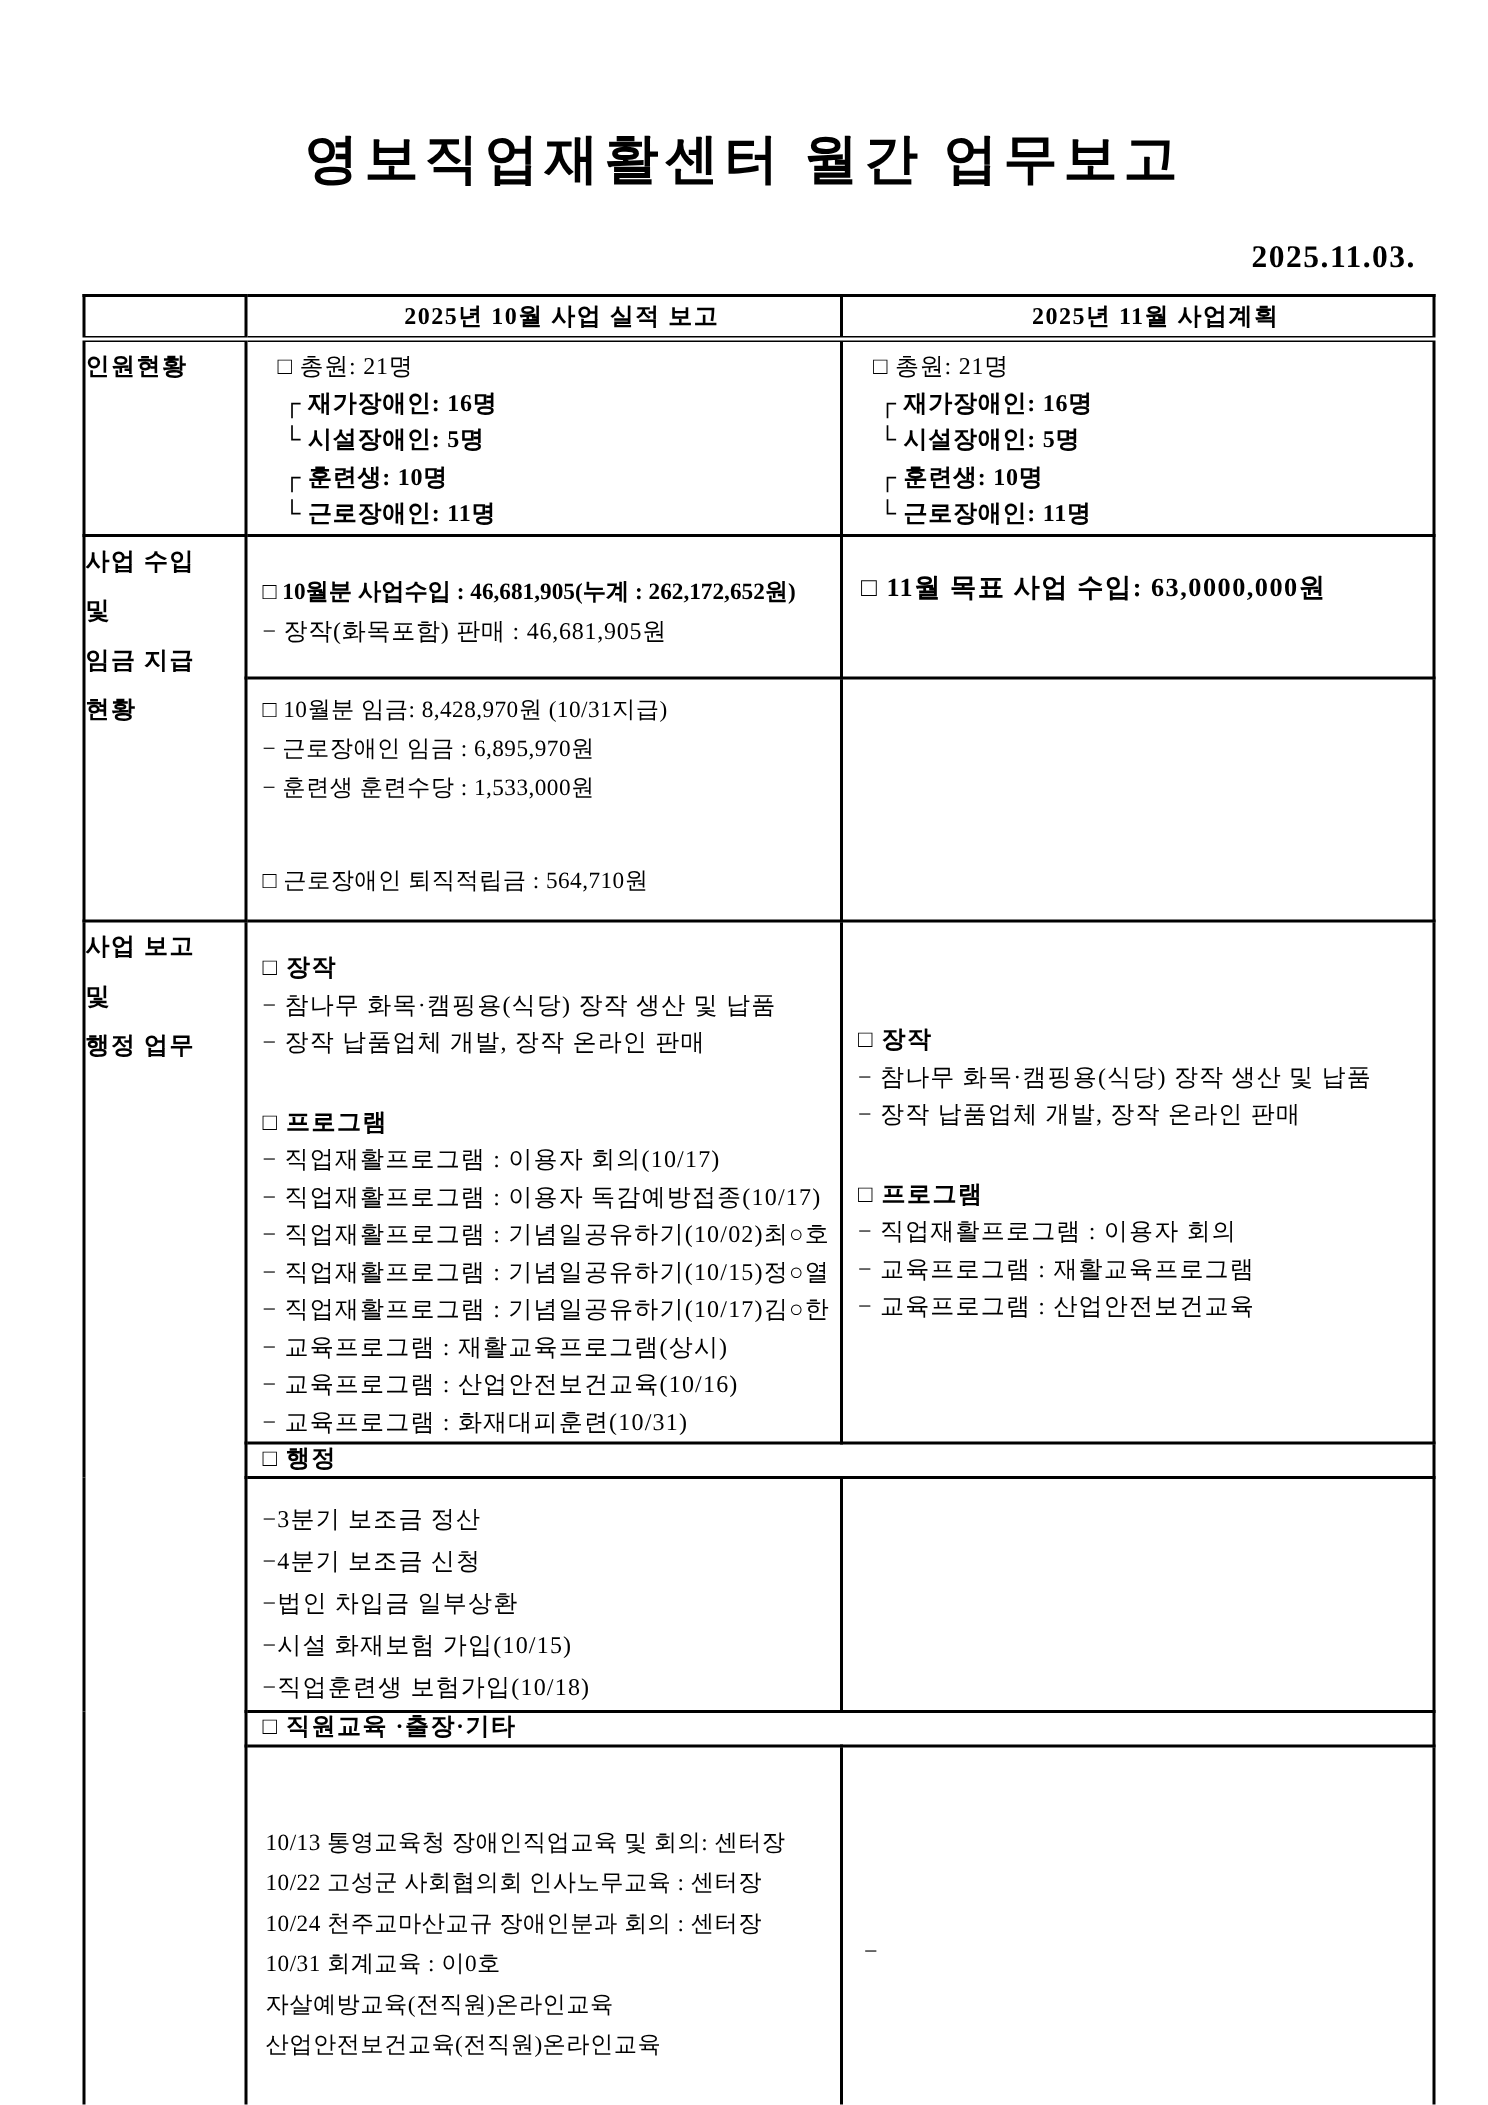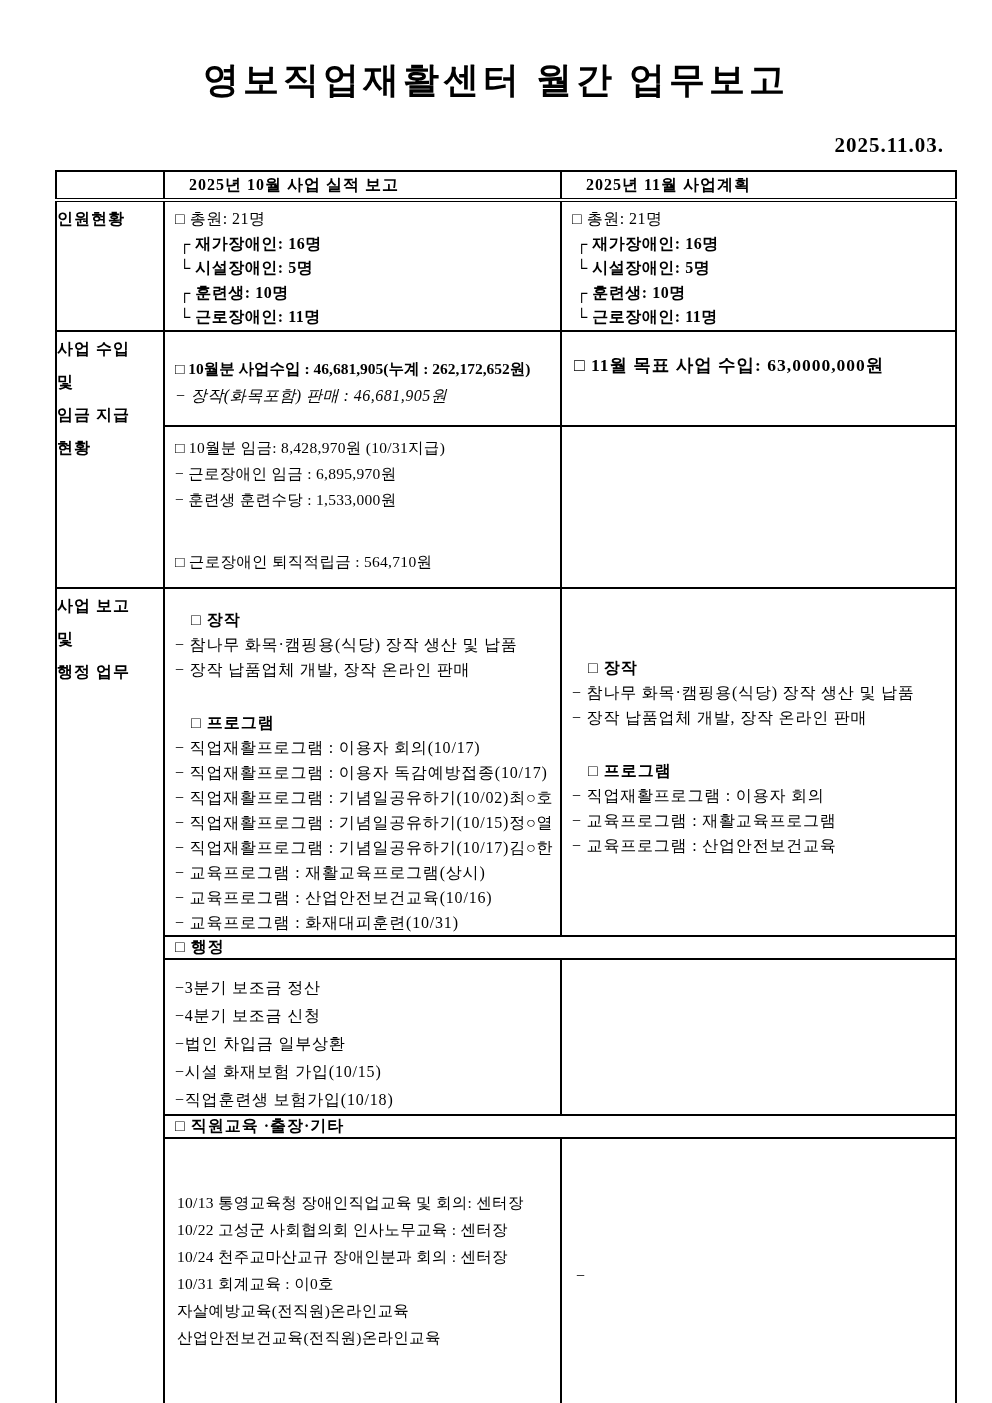--- a/index.html
+++ b/index.html
@@ -3,21 +3,21 @@
 <meta charset="utf-8">
 <style>
   * { margin:0; padding:0; box-sizing:border-box; }
   html,body { background:#ffffff; }
   body {
     width:992px; height:1403px;
     font-family:"Liberation Serif","DejaVu Serif",serif;
     color:#000; overflow:hidden; position:relative;
   }
   .title {
-    margin-top:56px;
+    margin-top:82px;
     text-align:center;
     font-size:36px; font-weight:bold;
     letter-spacing:4px;
   }
   .date {
     margin-top:28px; margin-bottom:12px;
     text-align:right; padding-right:48px;
     font-size:21px; font-weight:bold;
     letter-spacing:1px;
   }
@@ -27,52 +27,52 @@
     border-collapse:collapse;
     table-layout:fixed;
   }
   table.report td {
     border:2px solid #000;
     vertical-align:top;
     font-size:16px;
     overflow:hidden;
   }
   tr.hdr td { height:29px; border-bottom:4px double #000; vertical-align:middle; }
-  td.colhead { font-weight:bold; font-size:17px; letter-spacing:1px;padding-left:24px; }
+  td.colhead { text-align:center; font-weight:bold; font-size:17px; letter-spacing:1px;padding-left:24px; }
   td.rowlabel {
     text-align:left; vertical-align:middle;
     font-weight:bold; font-size:17.5px; letter-spacing:1px;
     line-height:33px;
   }
   
   tr.r-personnel td { height:123px; }
   tr.r-revenue  td { height:95px; }
   tr.r-wage     td { height:122px; }
   tr.r-work     td { height:312px; }
   tr.r-band     td { height:21px;margin-left:16px; }
   tr.r-admin    td { height:142px; }
   tr.r-training td { height:283px; }
 
-  .cellpad { padding:5px 6px 0 10px; }
+  .cellpad { padding:5px 6px 0 20px; }
   .pers-line { line-height:24.5px; letter-spacing:0.5px; }
   .pers-line.tree { padding-left:4px;font-weight:bold; }
 
   .rev-cell { padding:24px 4px 0 10px; }
   .rev-title { font-weight:bold; font-size:15.5px; line-height:26px; }
-  .rev-detail { line-height:27px; letter-spacing:0.5px;font-style:italic; }
+  .rev-detail { line-height:27px; letter-spacing:0.5px; }
   .revplan-cell { vertical-align:middle !important; padding:0 0 26px 12px; }
   .revplan-line { font-weight:bold; font-size:17.5px; letter-spacing:1px; }
 
   .wage-cell { padding:8px 4px 12px 10px; }
   .wage-line { line-height:26px; font-size:15.5px; letter-spacing:0.3px; }
   .wage-line.gap { margin-top:36px; }
 
   .work-cell { padding:18px 2px 0 10px; }
   .workplan-cell { padding:66px 2px 0 10px; }
-  .sec-title { font-weight:bold; line-height:25px; letter-spacing:1px;margin-left:16px; }
+  .sec-title { font-weight:bold; line-height:25px; letter-spacing:1px; }
   .sec-line { line-height:25px; letter-spacing:0.8px; }
   .sec-gap { margin-top:28px; }
 
   .band-cell { font-weight:bold; font-size:15.5px; padding:0 0 2px 10px; line-height:19px; letter-spacing:1px; vertical-align:middle !important; }
 
   .admin-cell { padding:14px 19px 0 10px; }
   .admin-line { line-height:28px; letter-spacing:0.8px; }
 
   .training-cell { padding:50px 2px 0 12px; }
   .training-line { line-height:27px; font-size:15.5px; letter-spacing:0.3px; }

